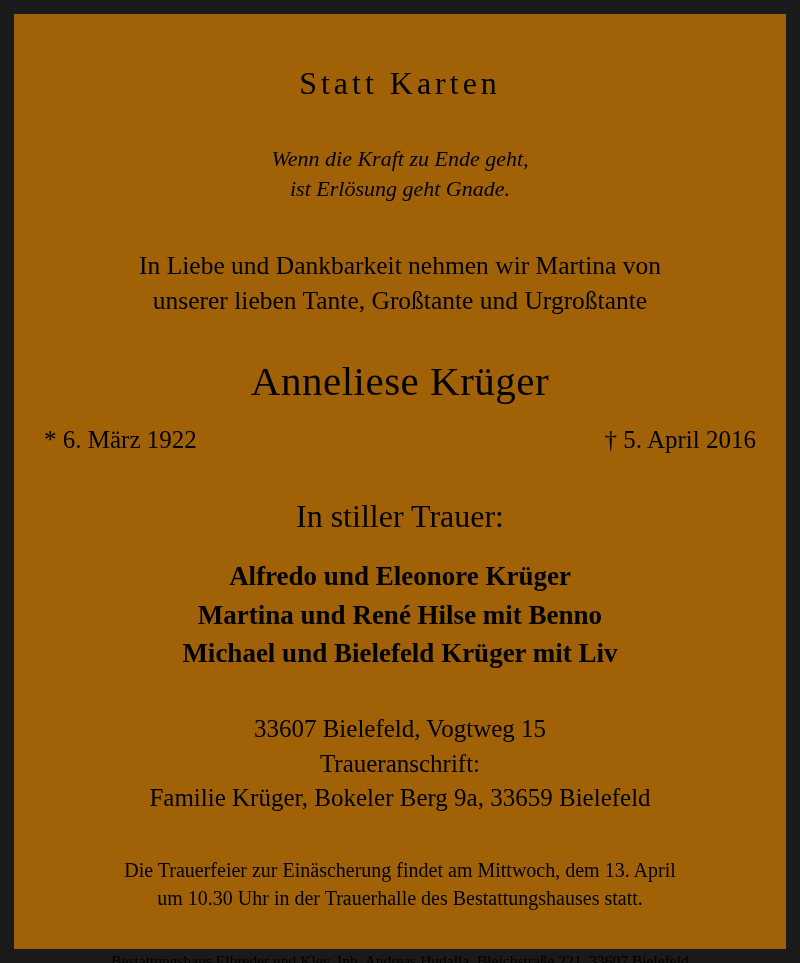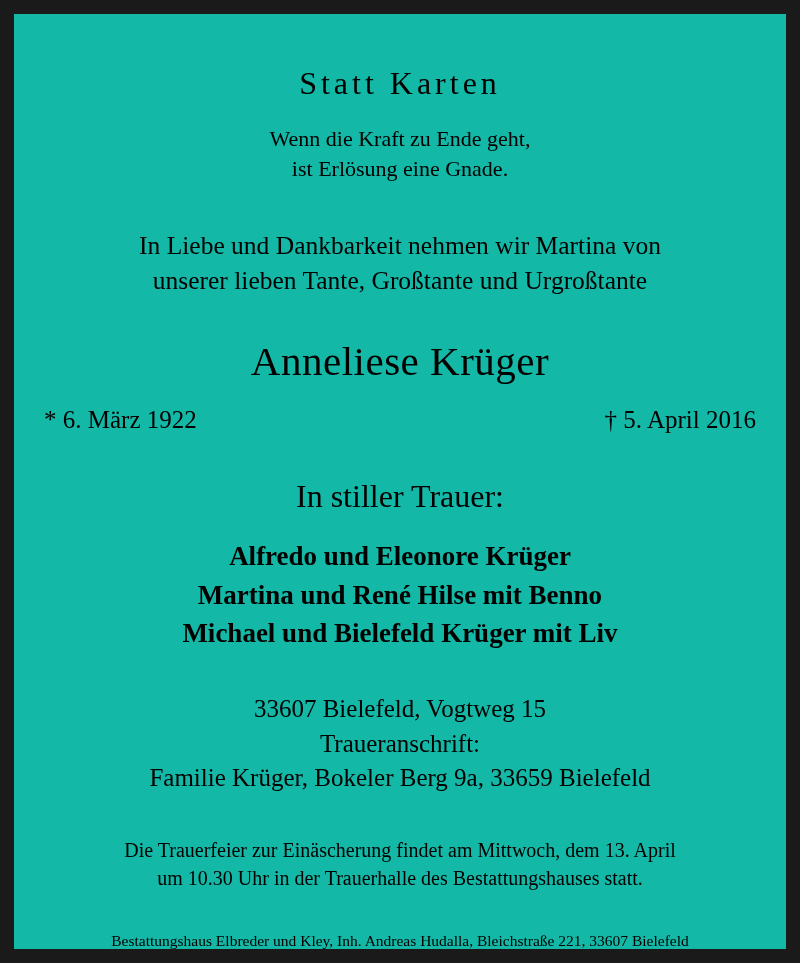--- a/index.html
+++ b/index.html
@@ -12,42 +12,43 @@
     height: 963px;
     font-family: "Liberation Serif", serif;
     color: #000000;
     overflow: hidden;
   }
   .obituary {
     box-sizing: border-box;
     width: 800px;
     height: 963px;
     border: 14px solid #1a1a1a;
-    background: #14b8a6;
+    background: #a16207;
     padding: 30px 30px 14px 30px;
     text-align: center;
     display: block;
   }
   .inner {
     width: 100%;
     height: 100%;
     position: relative;
   }
   .heading {
     font-size: 32px;
     letter-spacing: 4px;
     margin-top: 20px;
     margin-bottom: 0;
     font-weight: 400;
     line-height: 1.2;
   }
   .verse {
-    margin-top: 22px;
+    margin-top: 42px;
     font-size: 22px;
     line-height: 1.35;
+    font-style: italic;
   }
   .verse div {
     white-space: nowrap;
   }
   .intro {
     margin-top: 44px;
     font-size: 25.5px;
     line-height: 1.38;
   }
   .intro div {
@@ -109,21 +110,21 @@
 </head>
 <body>
 
 <div class="obituary">
   <div class="inner">
 
     <div class="heading">Statt Karten</div>
 
     <div class="verse">
       <div>Wenn die Kraft zu Ende geht,</div>
-      <div>ist Erlösung eine Gnade.</div>
+      <div>ist Erlösung geht Gnade.</div>
     </div>
 
     <div class="intro">
       <div>In Liebe und Dankbarkeit nehmen wir Martina von</div>
       <div>unserer lieben Tante, Großtante und Urgroßtante</div>
     </div>
 
     <div class="name">Anneliese Krüger</div>
 
     <div class="dates">

